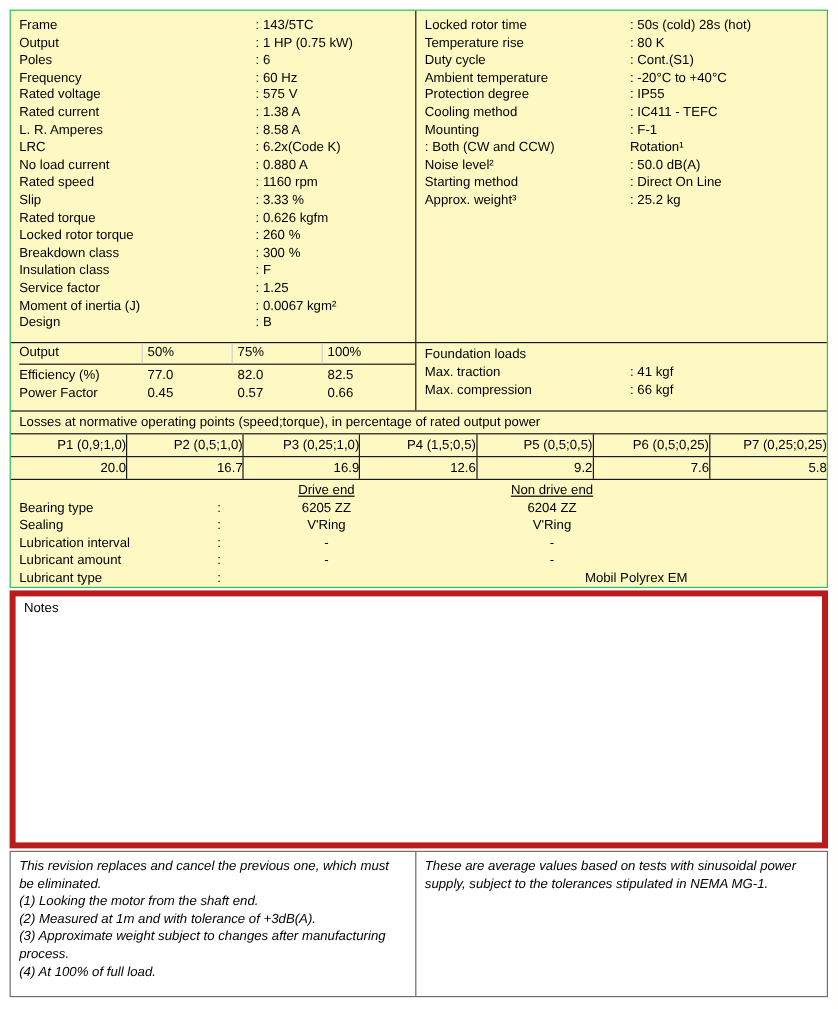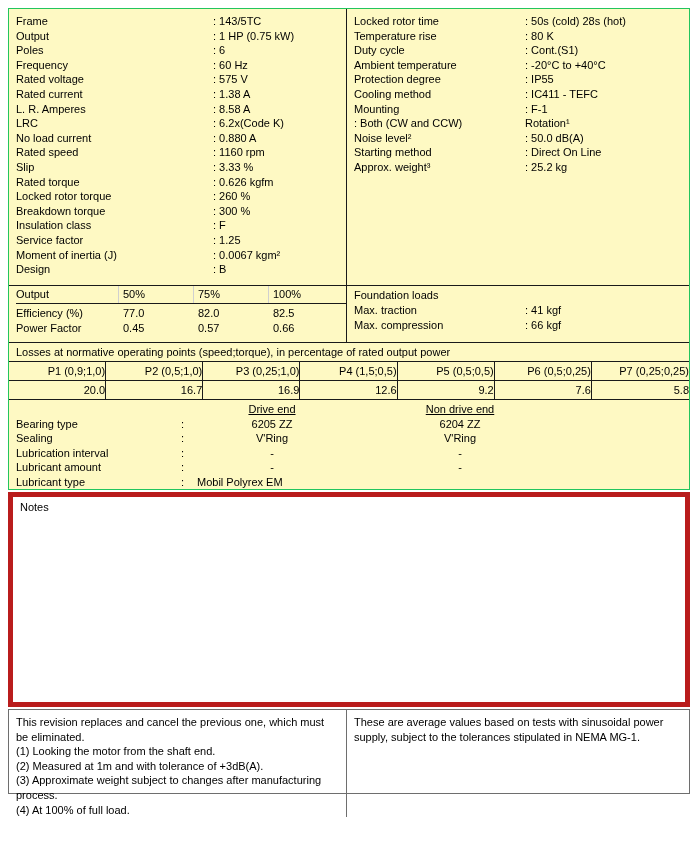--- a/index.html
+++ b/index.html
@@ -40,27 +40,27 @@
   .losses-grid { display: grid; grid-template-columns: repeat(7, 1fr); text-align: right; }
   .losses-grid > div { border-right: 1px solid #1a1a1a; line-height: 18px; }
   .losses-grid > div:last-child { border-right: none; }
   .losses-head { border-bottom: 1px solid #1a1a1a; }
 
   
   .sec-bear { border-top: 1px solid #1a1a1a; height: 90px; padding: 2px 0 0 7px; }
   .bear-row { display: grid; grid-template-columns: 165px 16px 150px 226px 1fr; line-height: 14.5px; }
   .bear-c3, .bear-c4 { text-align: center; }
   .bear-head { text-decoration: underline; }
-  .bear-span { grid-column: 3 / 5; text-align: left; }
+  .bear-span { grid-column: 3 / 5; text-align: right; }
 
   
   .notes-box { margin-top: 2px; height: 215px; border: 5px solid #b91c1c; padding: 4px 0 0 7px; }
 
   
-  .bottom-box { margin-top: 2px; height: 85px; border: 1px solid #6e6e6e; }
+  .bottom-box { margin-top: 2px; height: 122px; border: 1px solid #6e6e6e; font-style: italic; }
   .bottom-box.two-col { display: grid; grid-template-columns: 337px 1fr; }
   .bottom-box > .col-right { border-left: 1px solid #6e6e6e; }
   .foot-col { padding: 5px 8px 0 7px; line-height: 14.6px; }
 </style>
 </head>
 <body>
 
 <div class="page">
 
   <div class="box">
@@ -113,21 +113,21 @@
           </div>
           <div class="spec-row">
             <div>Rated torque</div>
             <div>: 0.626 kgfm</div>
           </div>
           <div class="spec-row">
             <div>Locked rotor torque</div>
             <div>: 260 %</div>
           </div>
           <div class="spec-row">
-            <div>Breakdown torque</div>
+            <div>Breakdown class</div>
             <div>: 300 %</div>
           </div>
           <div class="spec-row">
             <div>Insulation class</div>
             <div>: F</div>
           </div>
           <div class="spec-row">
             <div>Service factor</div>
             <div>: 1.25</div>
           </div>

